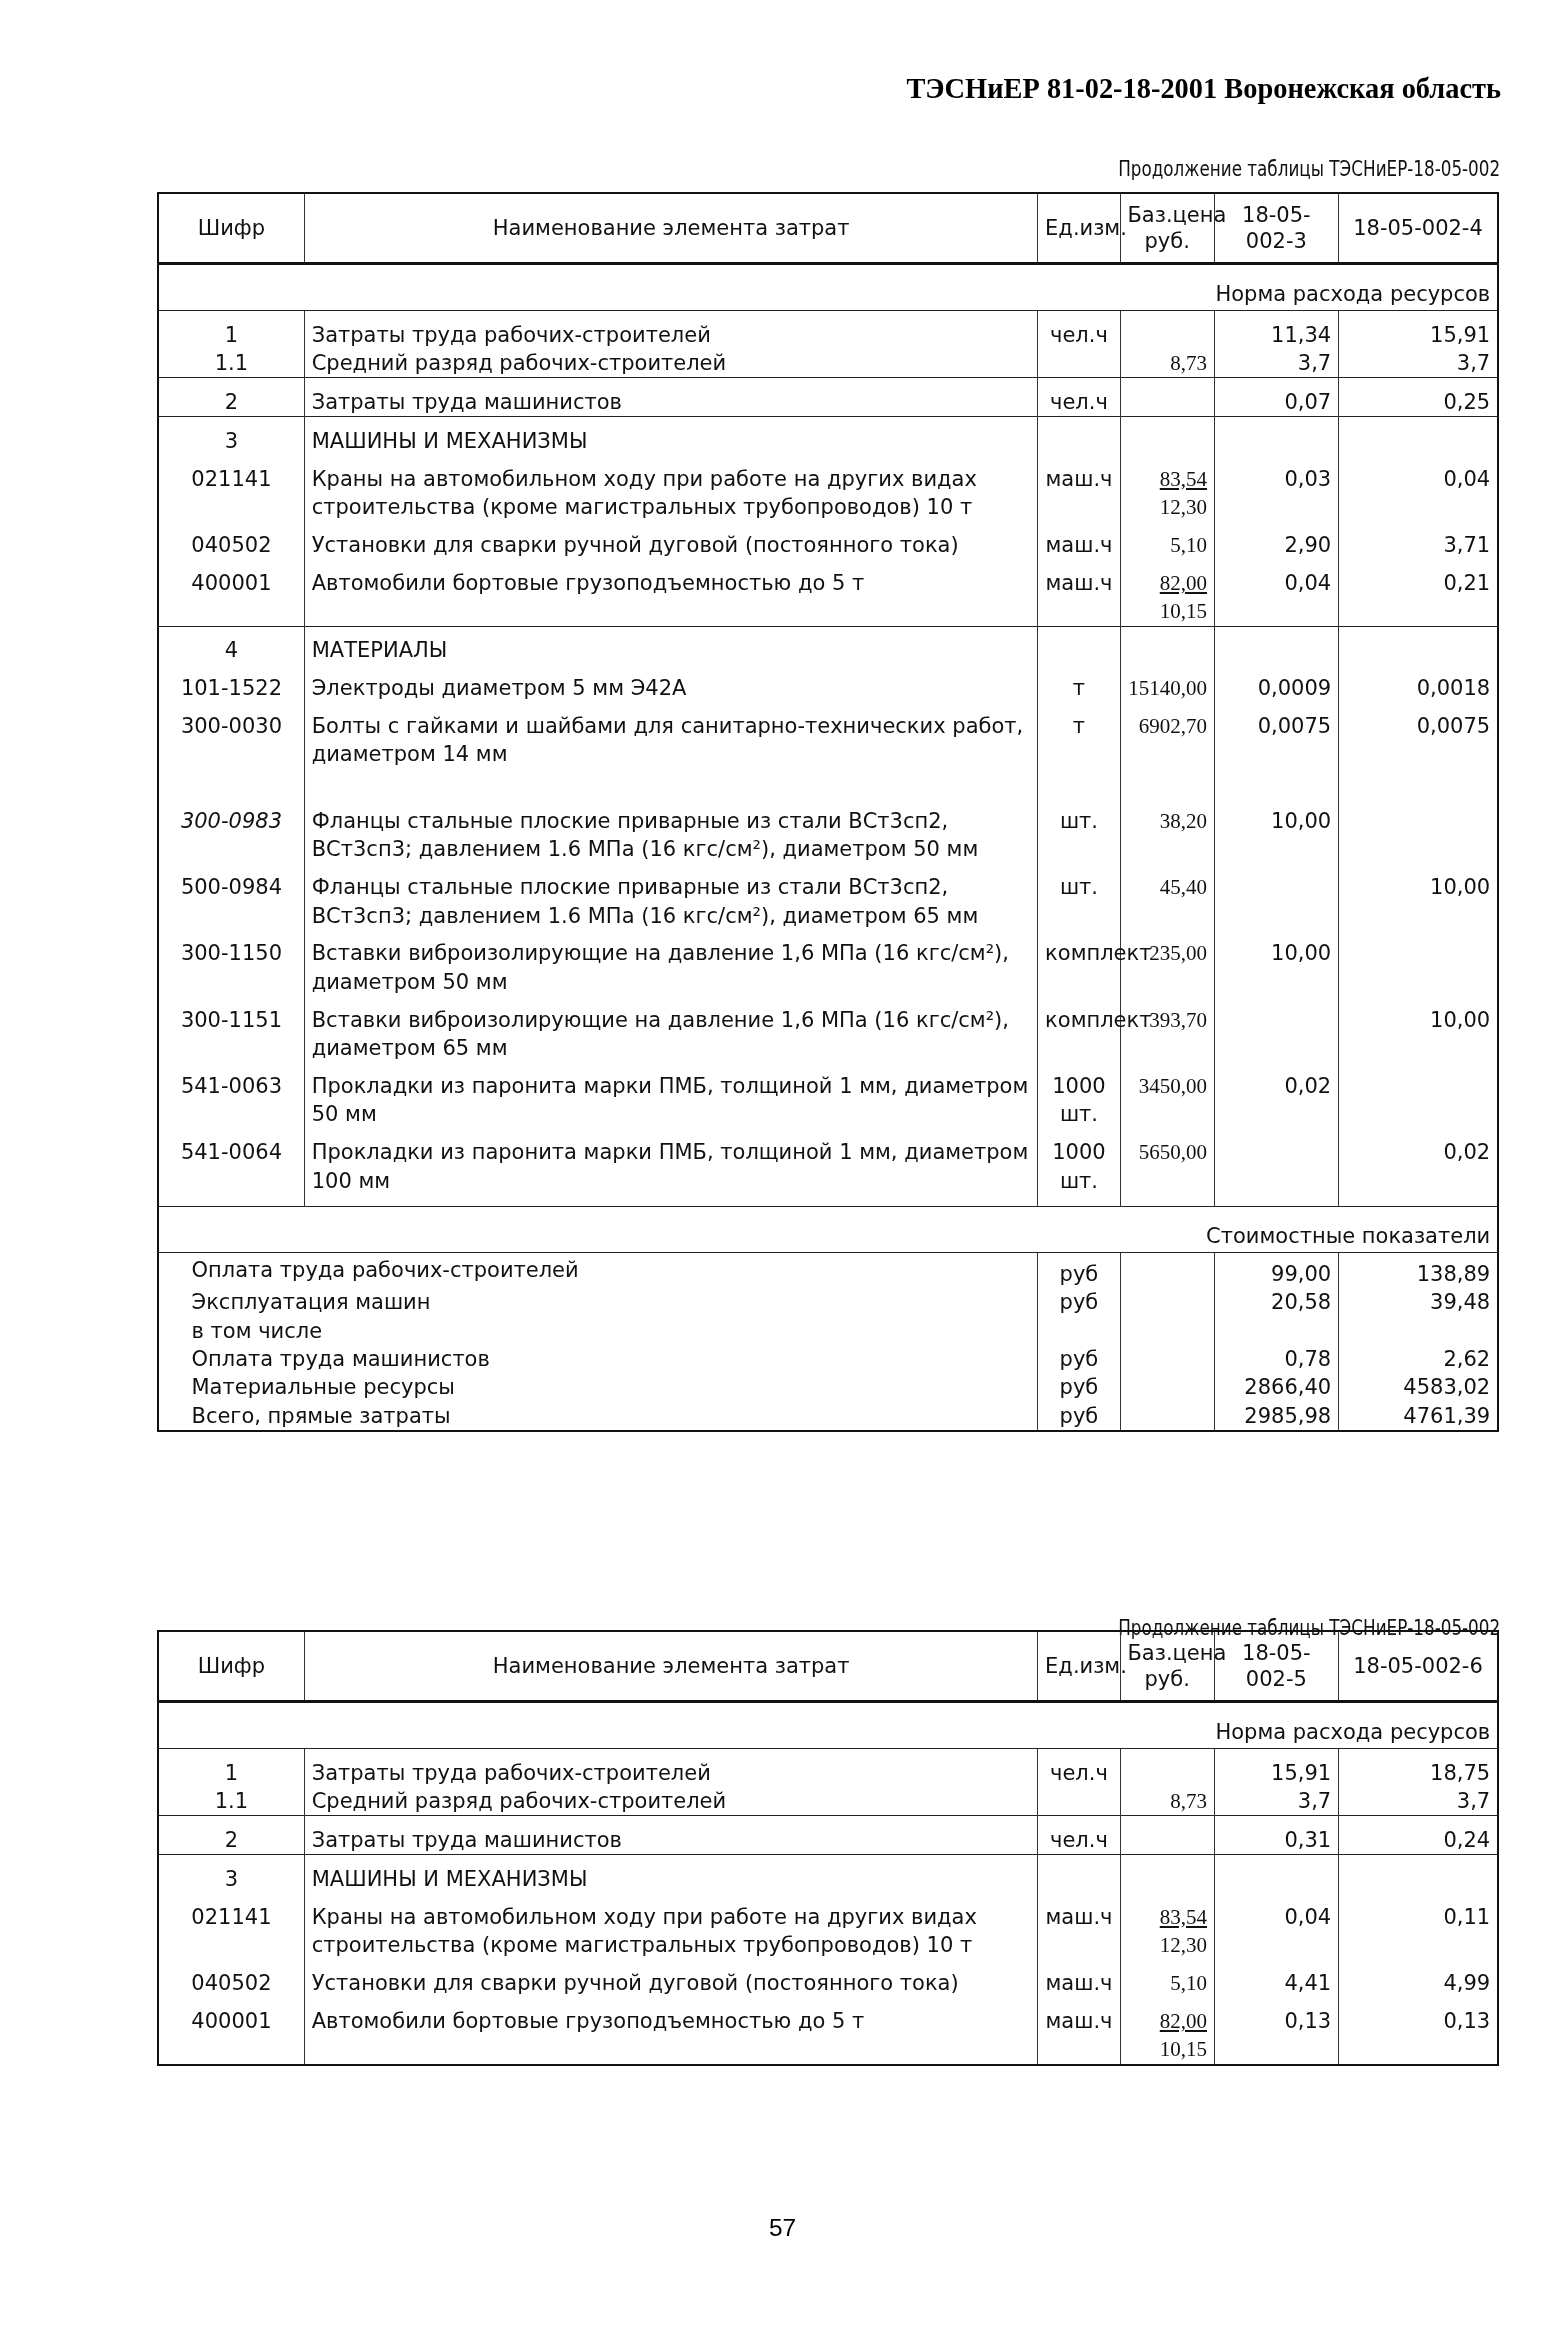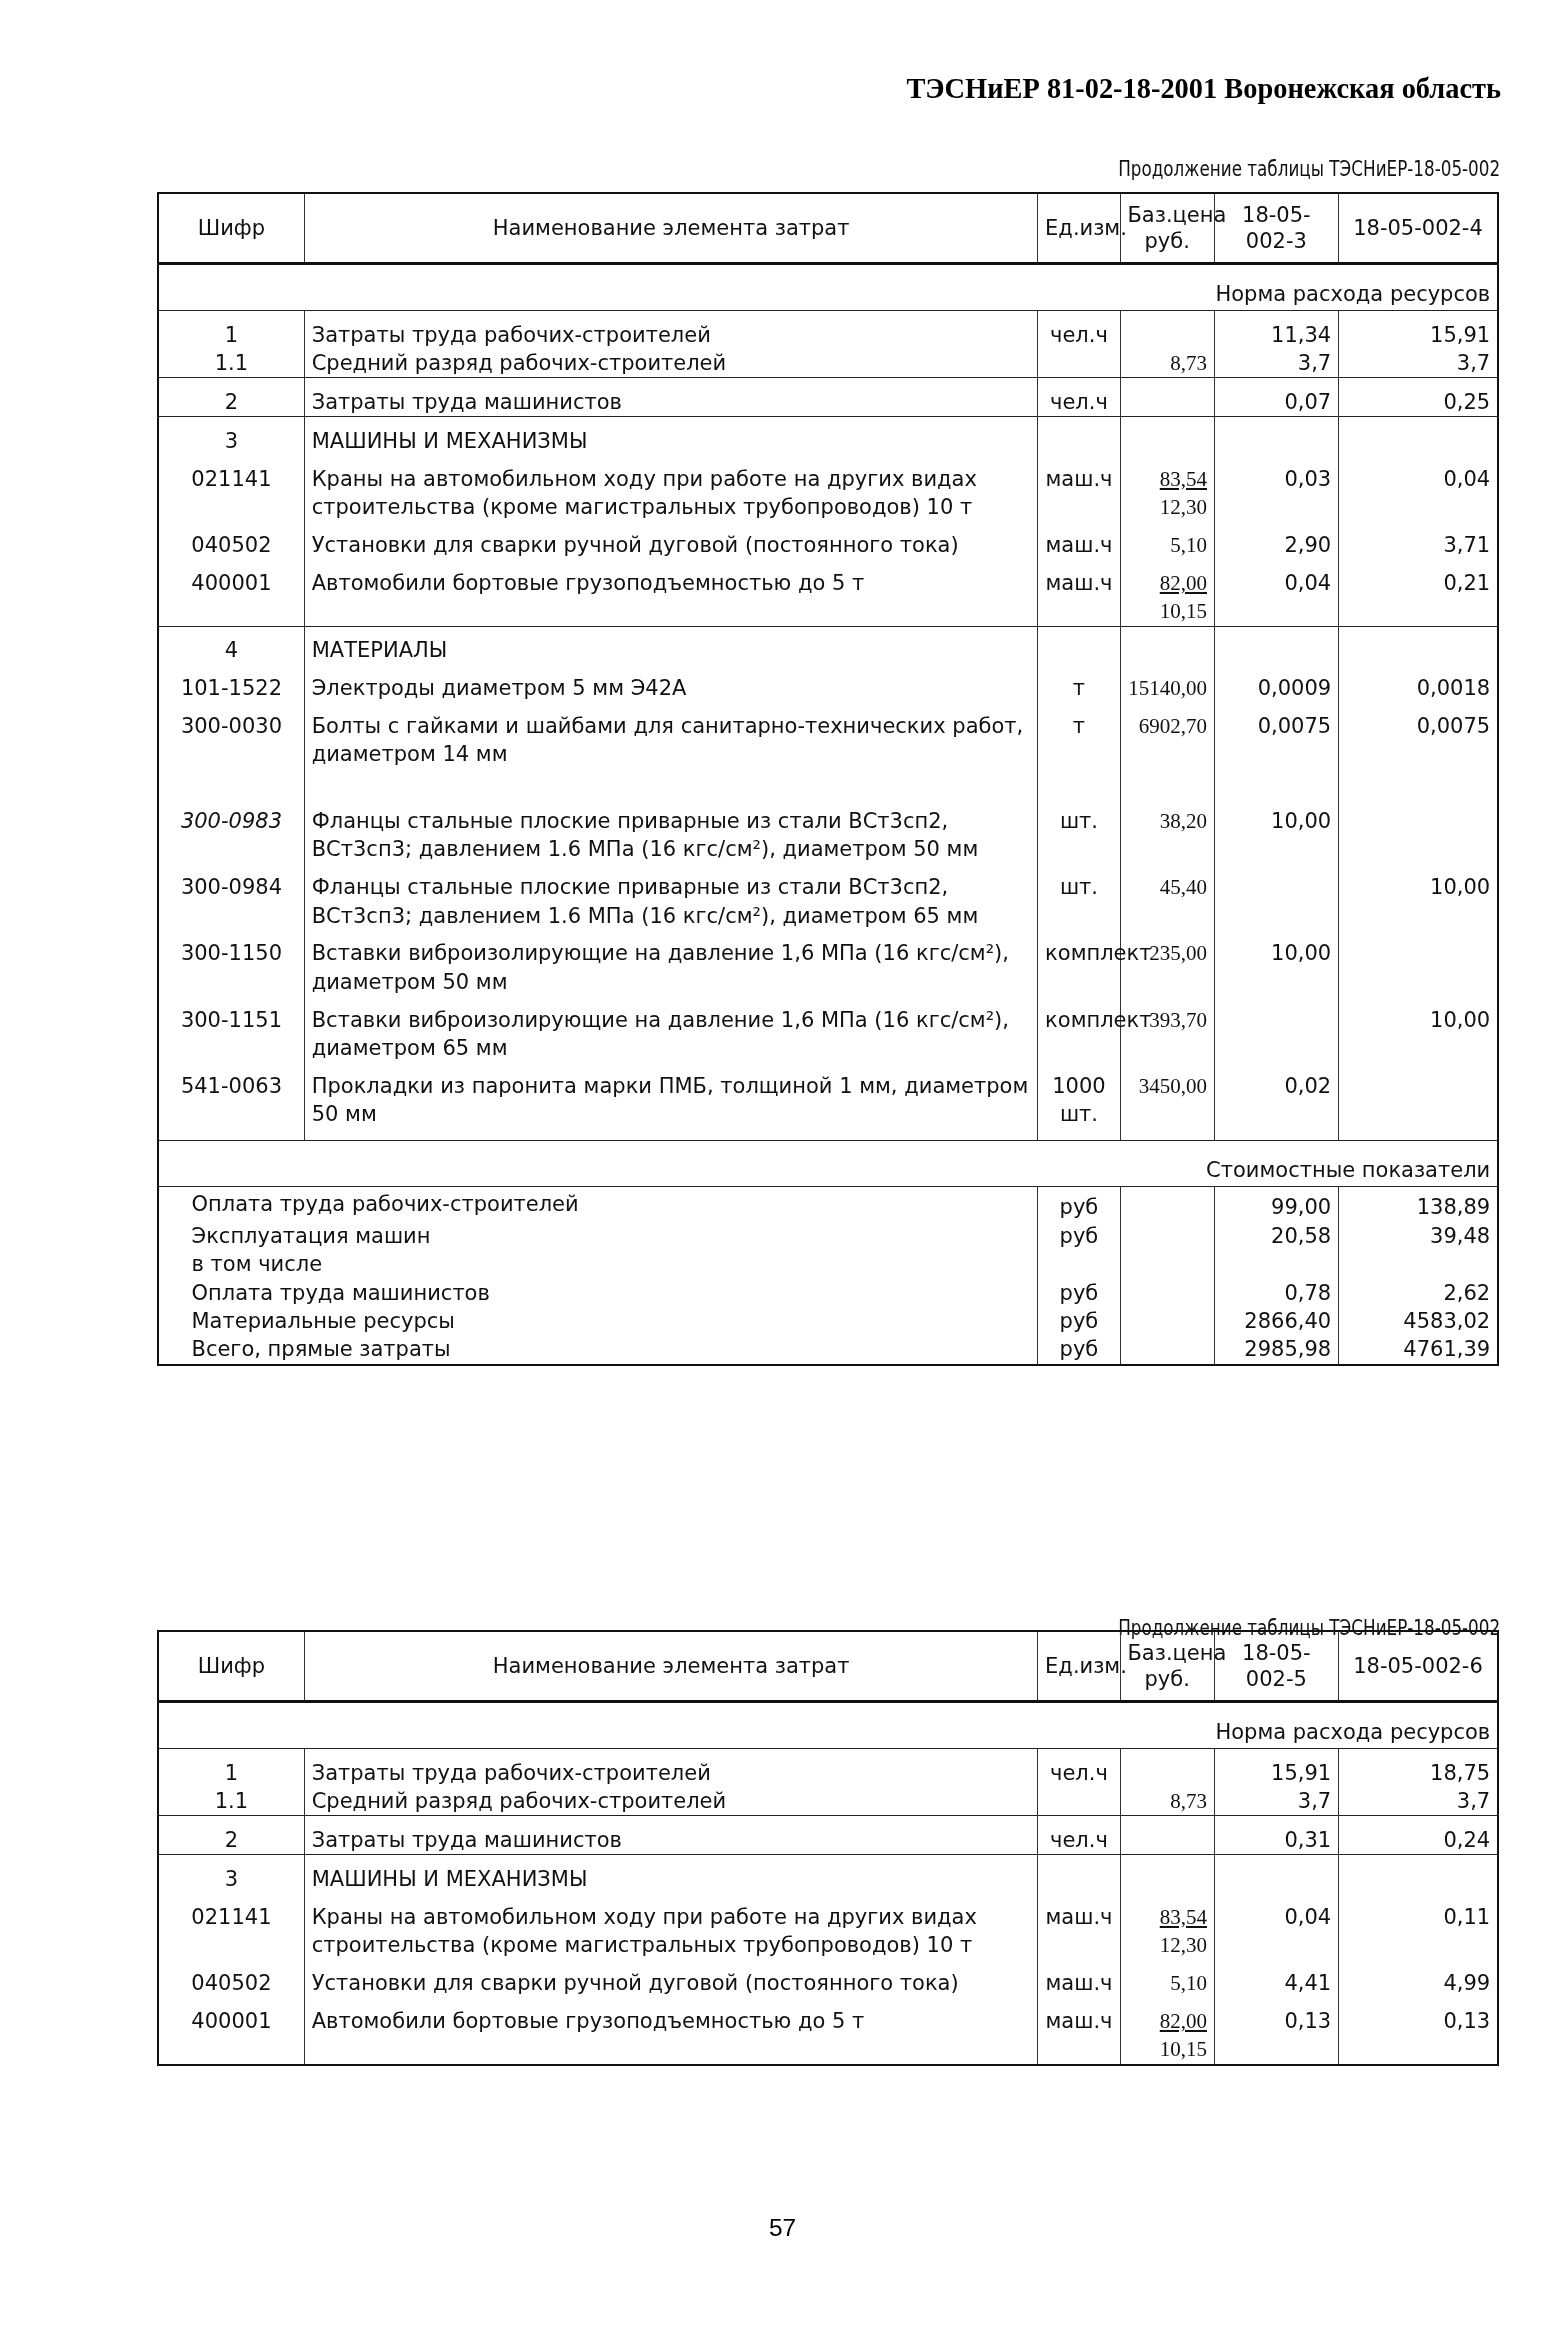--- a/index.html
+++ b/index.html
@@ -194,21 +194,21 @@
         <td class="code" style="padding-top: 38px; font-style: italic;">300-0983</td>
         <td class="wrap" style="padding-top: 38px;">Фланцы стальные плоские приварные из стали ВСт3сп2, ВСт3сп3; давлением 1.6 МПа (16 кгс/см²), диаметром 50 мм</td>
         <td class="unit" style="padding-top: 38px;">шт.</td>
         <td class="price" style="padding-top: 38px;">
           <div>38,20</div>
         </td>
         <td class="num" style="padding-top: 38px;">10,00</td>
         <td class="num" style="padding-top: 38px;"></td>
       </tr>
       <tr class="pad-top">
-        <td class="code">300-0984</td>
+        <td class="code">500-0984</td>
         <td class="wrap">Фланцы стальные плоские приварные из стали ВСт3сп2, ВСт3сп3; давлением 1.6 МПа (16 кгс/см²), диаметром 65 мм</td>
         <td class="unit">шт.</td>
         <td class="price">
           <div>45,40</div>
         </td>
         <td class="num"></td>
         <td class="num">10,00</td>
       </tr>
       <tr class="pad-top">
         <td class="code">300-1150</td>
@@ -232,20 +232,30 @@
       </tr>
       <tr class="pad-top">
         <td class="code">541-0063</td>
         <td class="wrap">Прокладки из паронита марки ПМБ, толщиной 1 мм, диаметром 50 мм</td>
         <td class="unit">1000 шт.</td>
         <td class="price">
           <div>3450,00</div>
         </td>
         <td class="num">0,02</td>
         <td class="num"></td>
+      </tr>
+      <tr class="pad-top">
+        <td class="code">541-0064</td>
+        <td class="wrap">Прокладки из паронита марки ПМБ, толщиной 1 мм, диаметром 100 мм</td>
+        <td class="unit">1000 шт.</td>
+        <td class="price">
+          <div>5650,00</div>
+        </td>
+        <td class="num"></td>
+        <td class="num">0,02</td>
       </tr>
       <tr class="spacer">
         <td></td>
         <td></td>
         <td></td>
         <td></td>
         <td></td>
         <td></td>
       </tr>
       <tr class="norma sep-top">

